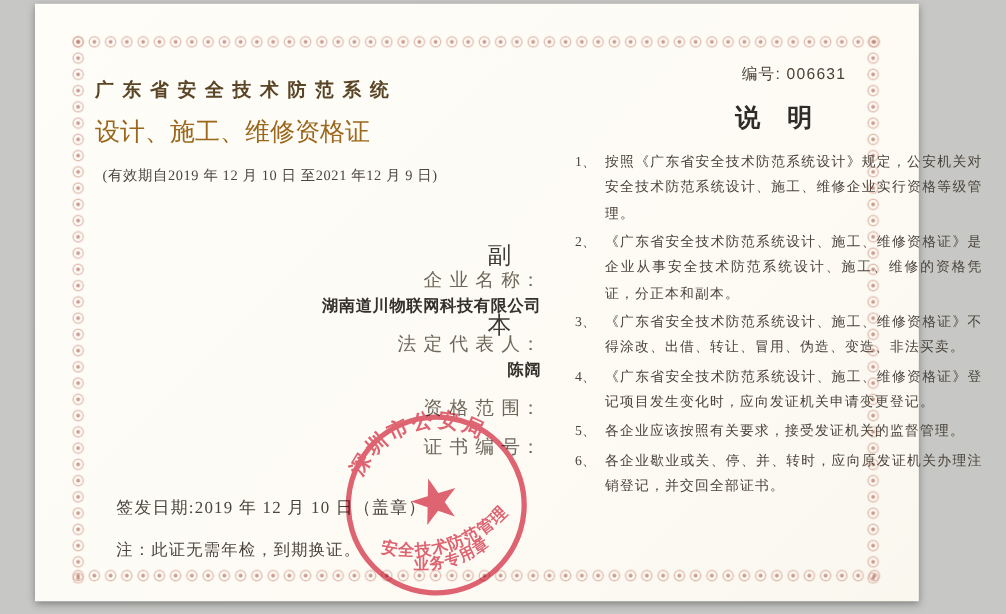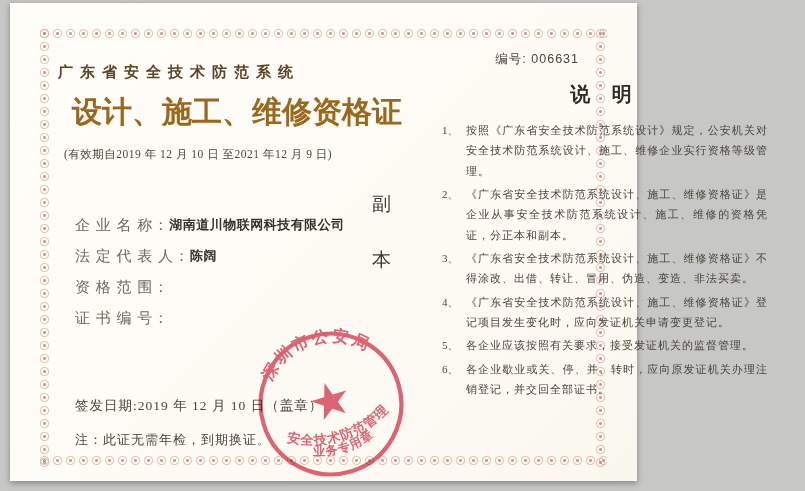--- a/index.html
+++ b/index.html
@@ -1,45 +1,45 @@
 <!DOCTYPE html>
 <html><head>
 <meta charset="utf-8">
 <style>
   html,body{margin:0;padding:0;width:805px;height:491px;overflow:hidden;background:#c7c7c5;}
   body{font-family:"Liberation Serif", serif;}
-  .paper{position:absolute;left:10px;top:3px;width:627px;height:478px;
+  .paper{position:absolute;left:28px;top:3px;width:707px;height:478px;
          background:linear-gradient(135deg,#fefdf8 0%,#fdfbf4 60%,#faf7ef 100%);
          box-shadow:0 2px 6px rgba(0,0,0,.35);}
   
   .orn{position:absolute;opacity:.8;
        background-image:
          radial-gradient(circle at 6.5px 6.5px, #c08578 1.1px, rgba(0,0,0,0) 1.9px),
          radial-gradient(circle at 6.5px 6.5px, rgba(0,0,0,0) 3.3px, #d9a89b 3.8px, rgba(0,0,0,0) 5.1px);
        background-size:13px 13px;background-repeat:repeat;}
   .orn.top{left:28px;right:30px;top:24px;height:13px;}
   .orn.bottom{left:28px;right:30px;bottom:14px;height:13px;}
   .orn.left{top:24px;bottom:14px;left:28px;width:13px;}
   .orn.right{top:24px;bottom:14px;right:30px;width:13px;}
 
   .serial{position:absolute;top:48px;right:58px;font-size:12.5px;color:#4a3f33;
           letter-spacing:1px;font-family:"Liberation Sans", sans-serif;}
 
   .left-col{position:absolute;left:48px;top:42px;width:358px;}
   .system-name{text-align:left;font-size:15px;letter-spacing:7px;color:#5a4526;
                font-weight:600;margin-top:18px;}
-  .cert-title{text-align:center;font-size:30px;font-weight:700;color:#9a671c;
+  .cert-title{font-size:20px;font-weight:400;color:#9a671c;
               font-family:"Liberation Sans", sans-serif;margin-top:10px;letter-spacing:0px;}
   .validity{font-size:11.5px;color:#4c463d;margin-top:14px;letter-spacing:.5px;padding-left:6px;}
 
   .duplicate{position:absolute;left:362px;top:188px;display:flex;flex-direction:column;
              gap:30px;font-size:19px;color:#3c3a36;}
 
   .fields{position:absolute;left:65px;top:212px;width:340px;}
-  .field-row{display:flex;align-items:flex-start;margin-bottom:11px;line-height:20px;}
+  .field-row{display:flex;align-items:flex-end;margin-bottom:11px;line-height:20px;flex-direction:column;}
   .field-label{font-size:15px;color:#6e675c;letter-spacing:1px;white-space:nowrap;}
   .field-value{font-size:13px;color:#33302a;font-weight:700;
                font-family:"Liberation Sans", sans-serif;letter-spacing:.5px;}
 
   .issue-date{position:absolute;left:65px;top:394px;font-size:13.5px;color:#4a443c;letter-spacing:1px;}
   .note{position:absolute;left:65px;top:428px;font-size:13px;color:#4a443c;letter-spacing:1px;}
 
   .stamp{position:absolute;left:246px;top:326px;width:150px;height:150px;
          color:#dc4f63;opacity:.88;transform:rotate(-17deg);mix-blend-mode:multiply;}
   .stamp text{fill:currentColor;font-weight:700;font-family:"Liberation Serif", serif;}

